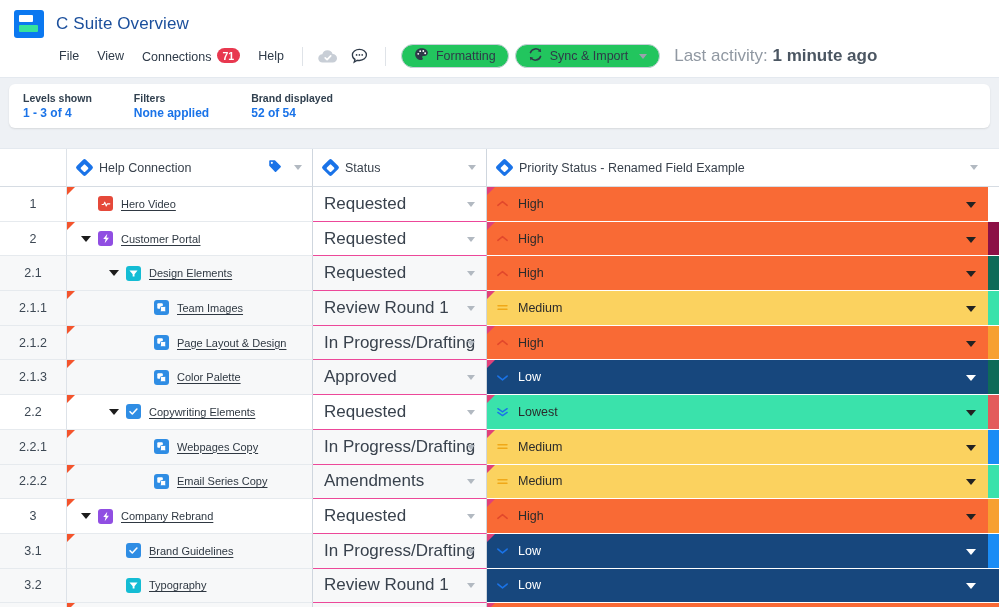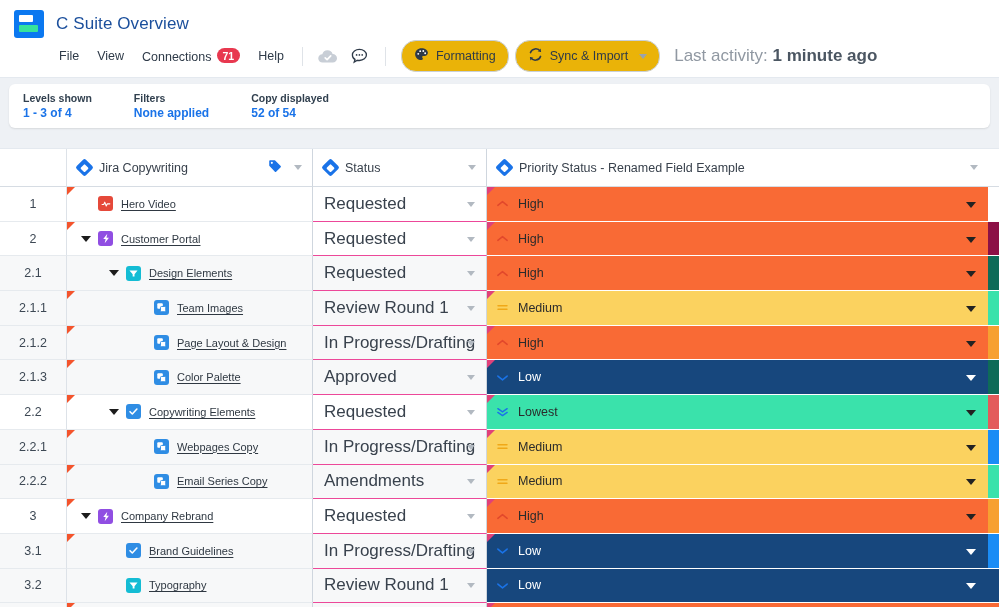--- a/index.html
+++ b/index.html
@@ -76,25 +76,25 @@
 
   .icon-btn {
     width: 26px; height: 24px;
     display: flex; align-items: center; justify-content: center;
     margin: 0 3px;
   }
   .pill {
     display: flex; align-items: center; gap: 7px;
     border: 1px solid #c9d0d9;
     border-radius: 15px;
-    height: 32px;
+    height: 24px;
     padding: 0 12px;
     font-size: 12.5px;
     color: #2e3a48;
-    background: #eab308;
+    background: #22c55e;
     margin-left: 6px;
     white-space: nowrap;
   }
   .caret-sm {
     width: 0; height: 0;
     border-left: 4px solid transparent;
     border-right: 4px solid transparent;
     border-top: 5px solid #9aa3ad;
     margin-left: 4px;
   }
@@ -363,36 +363,36 @@
   <div class="strip">
     <div class="strip-block">
       <div class="strip-label">Levels shown</div>
       <div class="strip-value">1 - 3 of 4</div>
     </div>
     <div class="strip-block">
       <div class="strip-label">Filters</div>
       <div class="strip-value">None applied</div>
     </div>
     <div class="strip-block">
-      <div class="strip-label">Copy displayed</div>
+      <div class="strip-label">Brand displayed</div>
       <div class="strip-value">52 of 54</div>
     </div>
   </div>
 </div>
 
 <div class="grid">
   <div class="grid-inner">
 
     <div class="row header-row">
       <div class="c-num"></div>
 
       <div class="c-name">
         <div class="hdr-cellinner">
           <span class="diamond"></span>
-          <span class="hdr-label">Jira Copywriting</span>
+          <span class="hdr-label">Help Connection</span>
           <span class="tag-icon">
             <svg width="14" height="14" viewBox="0 0 16 16">
               <path d="M1.4 7.4V2.2c0-.5.4-.9.9-.9h5.2c.3 0 .5.1.7.3l6.3 6.3c.4.4.4 1 0 1.4l-5.2 5.2c-.4.4-1 .4-1.4 0L1.7 8.1a1 1 0 0 1-.3-.7z" fill="#1a73e8"></path>
               <circle cx="4.4" cy="4.4" r="1.2" fill="#ffffff"></circle>
             </svg>
           </span>
           <span class="hdr-caret"></span>
         </div>
       </div>
 

